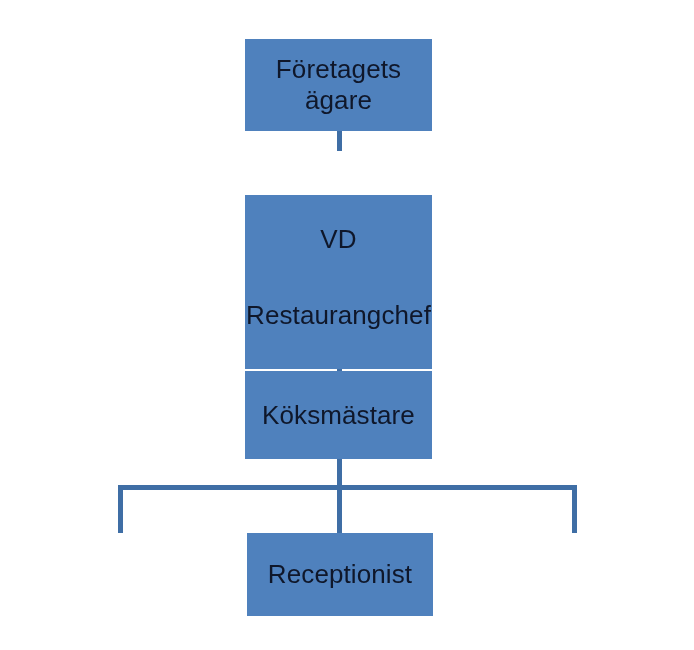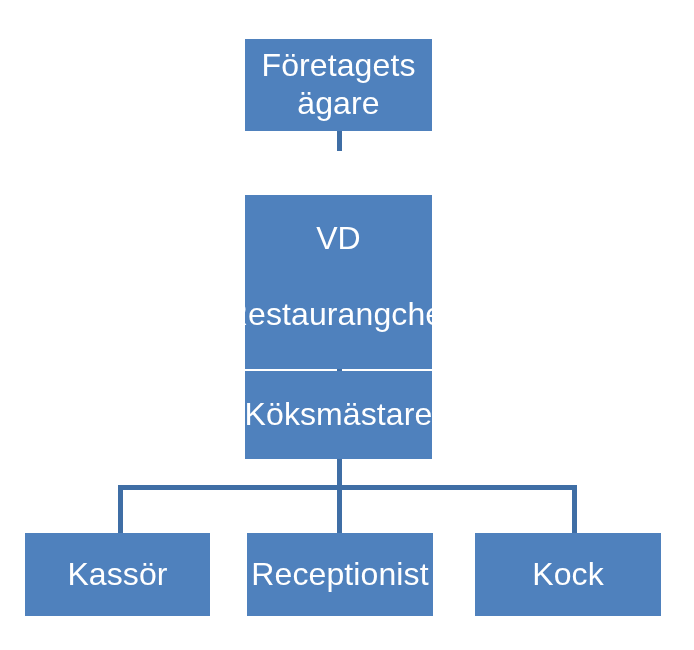--- a/index.html
+++ b/index.html
@@ -21,26 +21,26 @@
     top: 0;
     width: 694px;
     height: 650px;
   }
 
   
   .node {
     position: absolute;
     box-sizing: border-box;
     background: #4f81bd;
-    color: #ffffff;
+    color: #0f172a;
     display: flex;
     align-items: center;
     justify-content: center;
     text-align: center;
-    font-size: 32px;
+    font-size: 26px;
     line-height: 1.18;
     font-weight: 400;
     letter-spacing: 0.1px;
     z-index: 2;
     white-space: pre-line;
     padding: 0 4px;
   }
 
   
   .node-owner        { left: 245px; top: 39px;  width: 187px; height: 92px; }
@@ -94,19 +94,17 @@
 
   <div class="node node-owner">Företagets
 ägare</div>
 
   <div class="node node-vd">VD</div>
 
   <div class="node node-restaurang">Restaurangchef</div>
 
   <div class="node node-koksmastare">Köksmästare</div>
 
-  <div class="node node-kassor">Kassör</div>
 
   <div class="node node-receptionist">Receptionist</div>
 
-  <div class="node node-kock">Kock</div>
 
 </div>
 
 </body></html>

